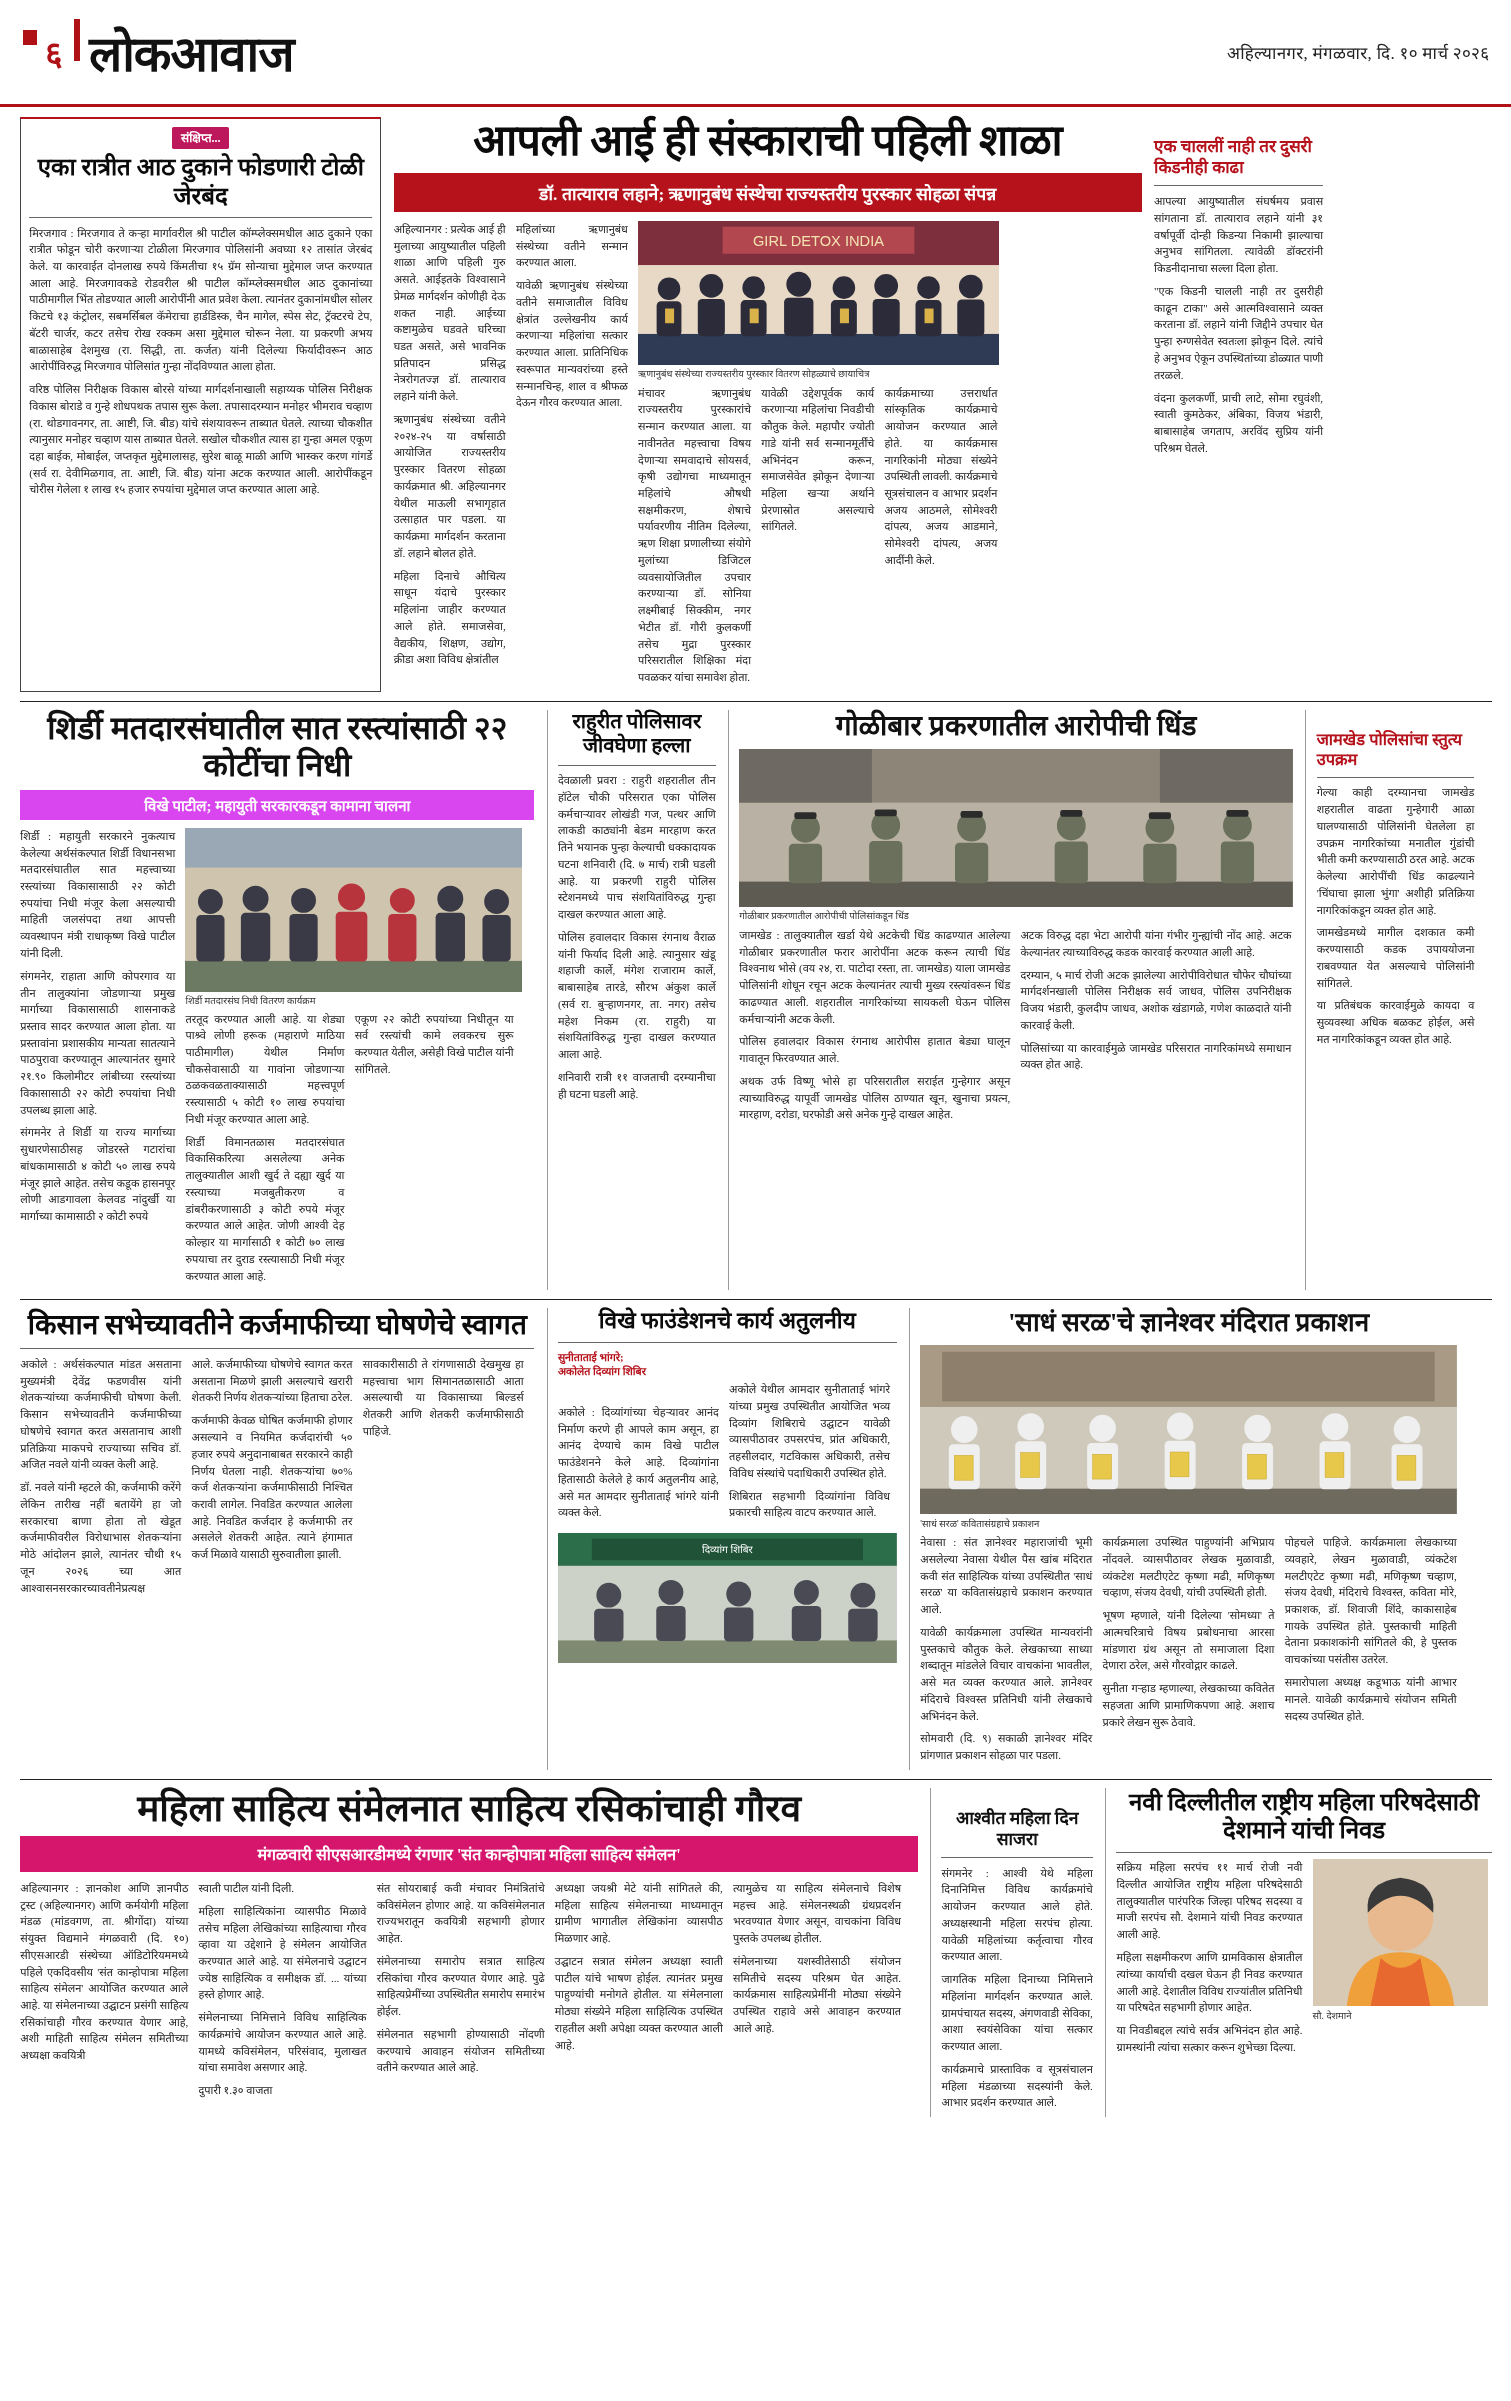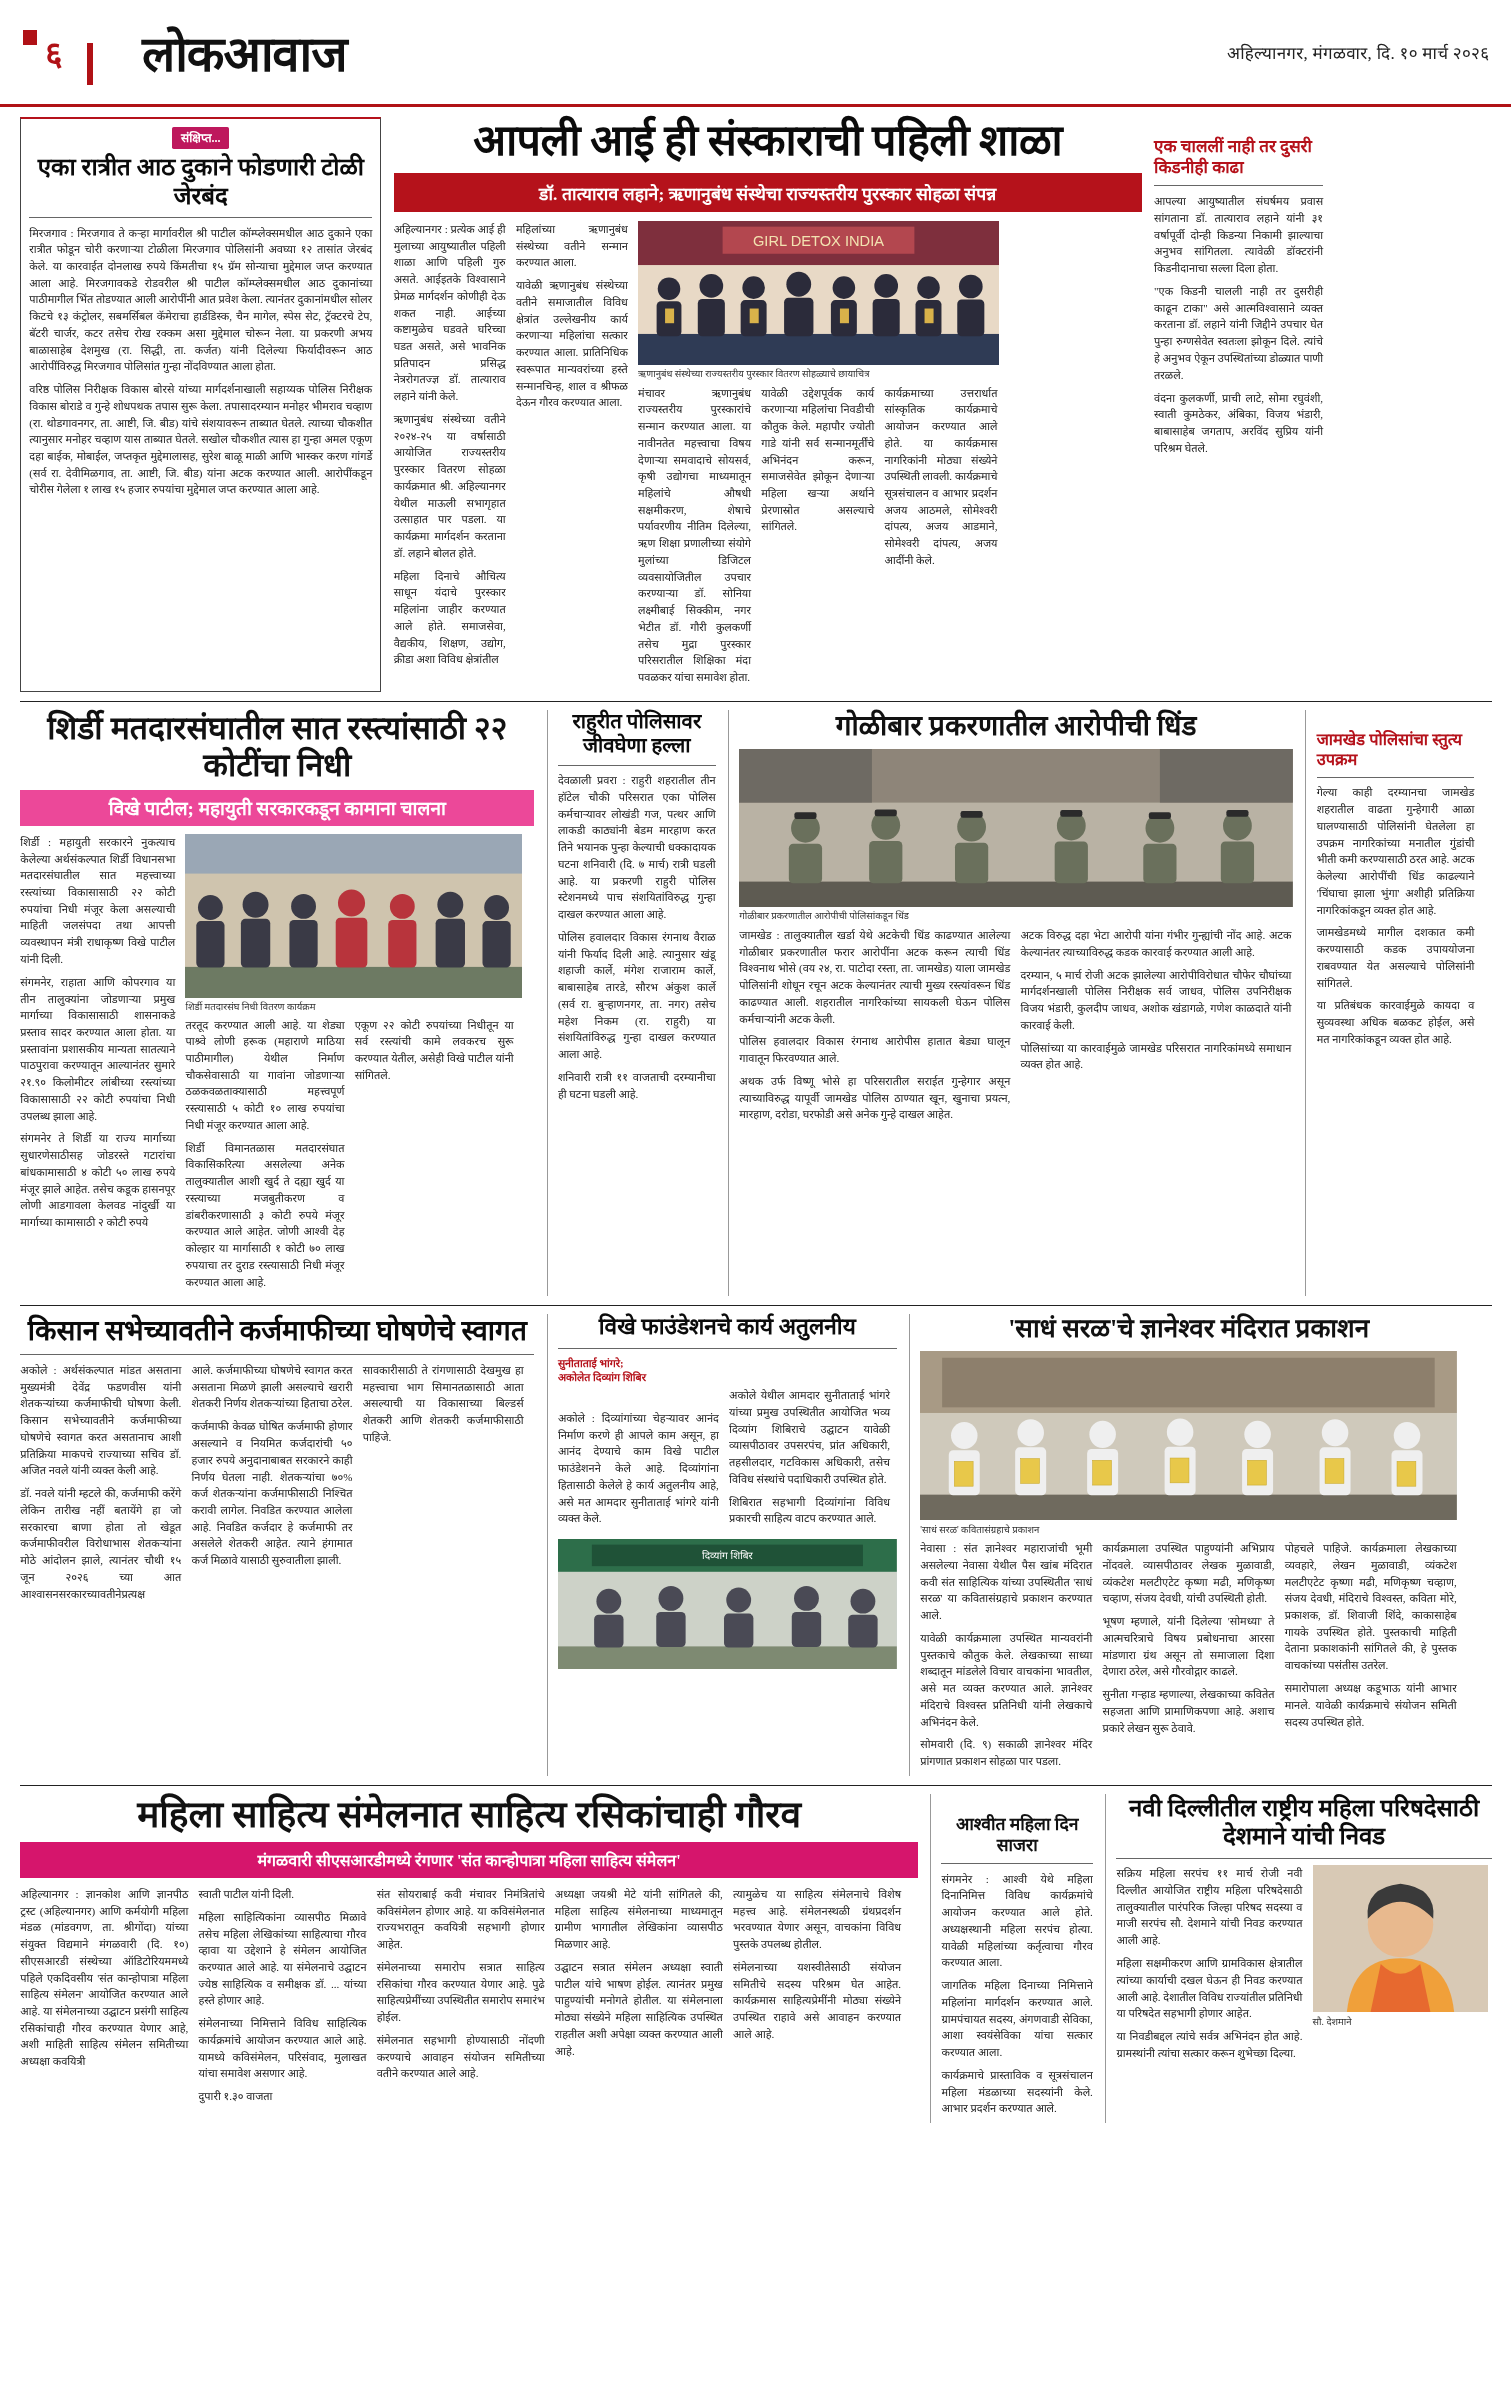--- a/index.html
+++ b/index.html
@@ -24,21 +24,21 @@
     position: relative;
     height: 107px;
     border-bottom: 3.4px solid #b01116;
     display: flex;
     align-items: center;
     padding: 0 22.6px;
   }
   .pagenum-wrap { display:flex; align-items:center; gap:8px; }
   .pagenum-bar { width: 14.7px; height: 14.7px; background:#b01116; position:relative; top:-14.7px;}
   .pagenum { font-size: 33px; color:#b01116; font-weight:bold; font-family:"Liberation Serif", serif;}
-  .logo-block { display:flex; align-items:flex-end; margin-left: 25px; gap: 40px; }
+  .logo-block { display:flex; align-items:flex-start; margin-left: 12px; }
   .logo-rule { width: 5.6px; height: 42px; background:#b01116; margin-right: 9px; }
   .logo-text { font-size: 49px; font-weight: bold; letter-spacing: -1.1px; color:#111; }
   .masthead-date {
     margin-left:auto;
     font-size: 17px;
     color: #222;
     letter-spacing: 0.3px;
   }
   
   .content { position:relative; padding: 10.2px 20.3px 17px 20.3px; }
@@ -78,23 +78,23 @@
     line-height:1.18;
     color:#0b0b0b;
   }
   .sec-head-lg {
     font-size: 32px;
     font-weight:bold;
     text-align:center;
     line-height:1.16;
   }
   .sub-band {
-    background:#ec4899;
+    background:#d946ef;
     color:#fff;
-    font-size: 19px;
+    font-size: 15px;
     font-weight:bold;
     text-align:center;
     padding: 5.1px 4.5px;
     margin-top:5.6px;
   }
   .box {
     border:0.6px solid #444;
     padding: 8px 8px 6.8px 8px;
   }
   .box-top-red { border-top: 2.8px solid #b5121b; }

